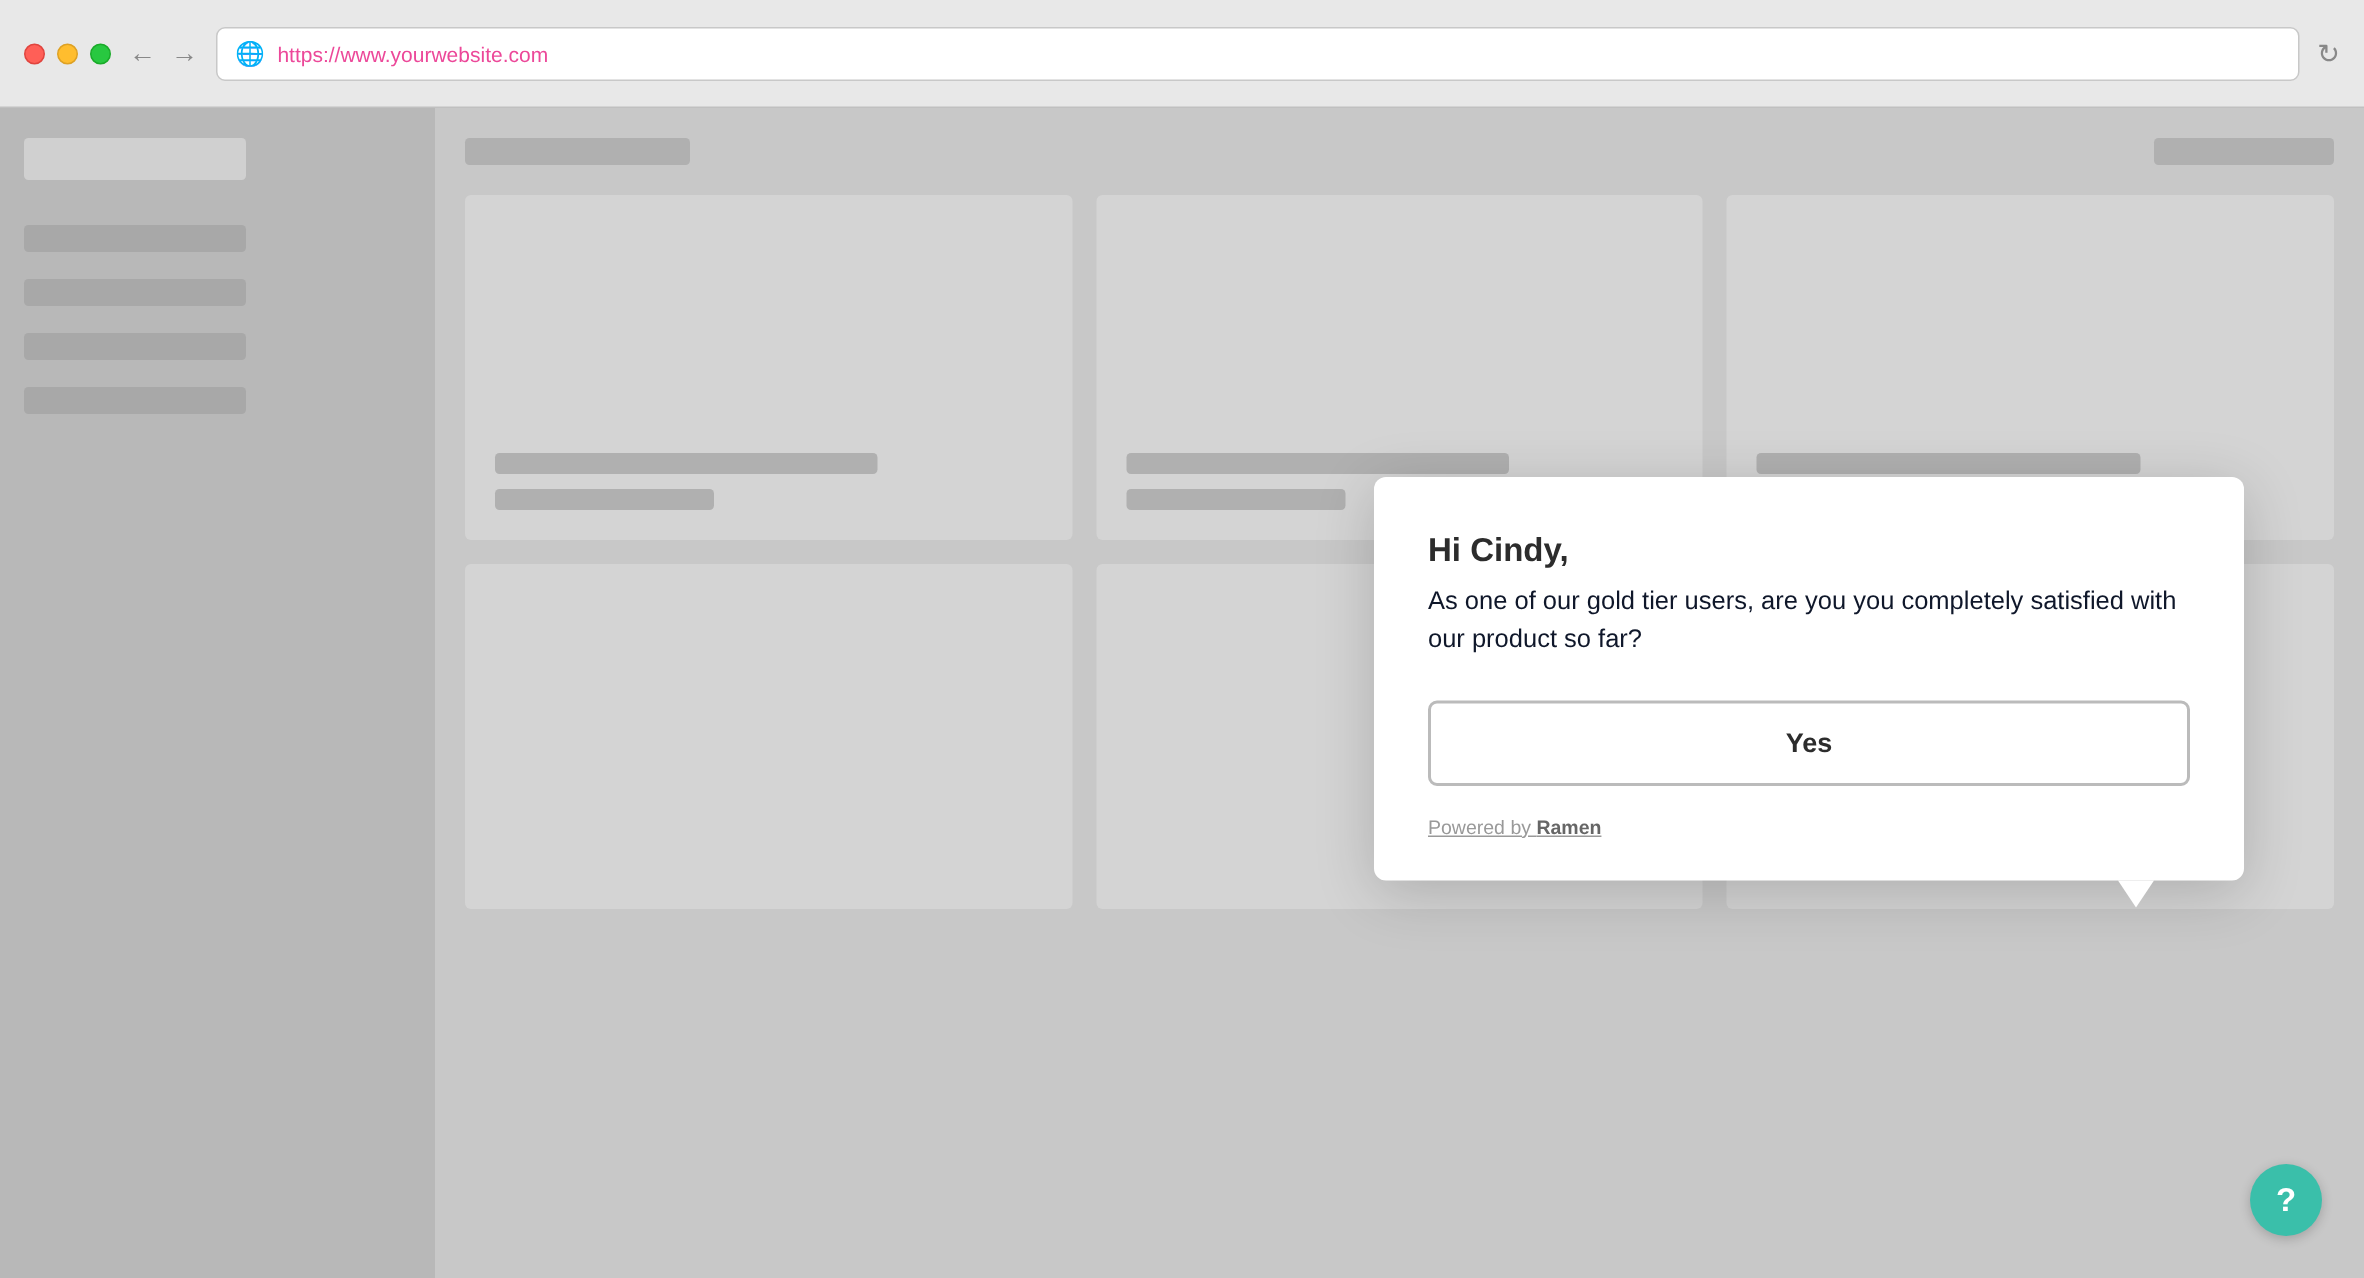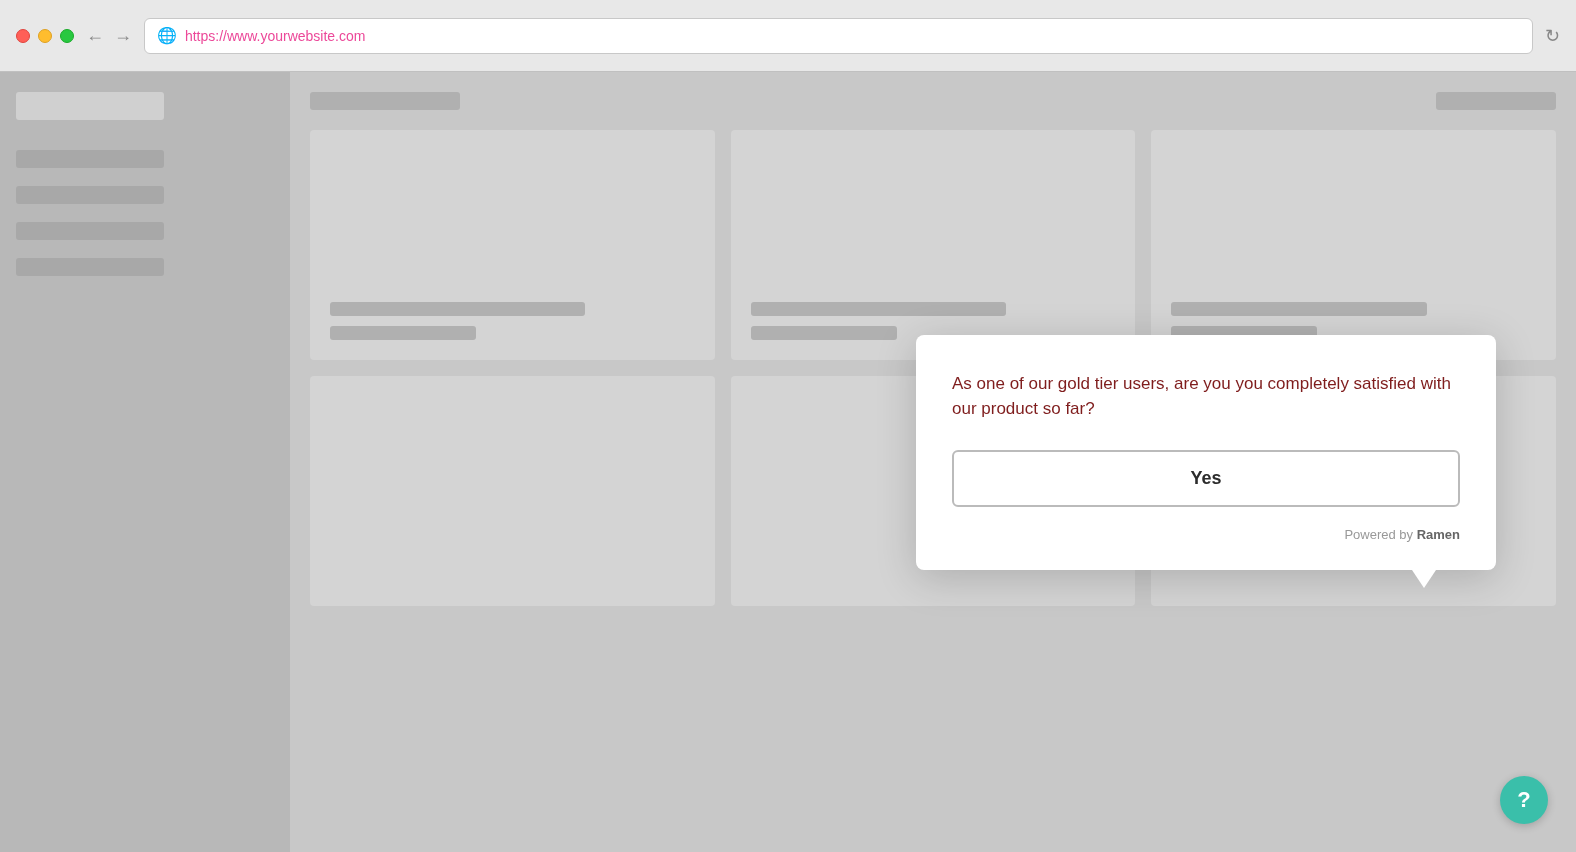--- a/index.html
+++ b/index.html
@@ -198,21 +198,21 @@
 
     .modal-greeting {
       font-size: 22px;
       font-weight: 600;
       color: #2c2c2c;
       margin-bottom: 8px;
     }
 
     .modal-question {
       font-size: 17px;
-      color: #7f1d1d;
+      color: #0f172a;
       line-height: 1.5;
       margin-bottom: 28px;
     }
 
     .modal-btn {
       display: block;
       width: 100%;
       padding: 16px;
       border: 2px solid #bbb;
       border-radius: 6px;
@@ -224,24 +224,24 @@
       text-align: center;
       margin-bottom: 12px;
       transition: background 0.15s;
     }
 
     .modal-btn:last-of-type {
       margin-bottom: 0;
     }
 
     .powered-by {
-      text-align: right;
       margin-top: 20px;
       font-size: 13px;
       color: #999;
+      text-decoration: underline;
     }
 
     .powered-by strong {
       color: #666;
       font-weight: 700;
     }
 
     
     .help-btn {
       position: absolute;
@@ -338,20 +338,21 @@
 
     <div class="second-row cards-grid">
       <div class="card"></div>
       <div class="card"></div>
       <div class="card"></div>
     </div>
   </div>
 
   <div class="modal-overlay">
     <div class="modal">
+      <div class="modal-greeting">Hi Cindy,</div>
       <div class="modal-question">As one of our gold tier users, are you you completely satisfied with our product so far?</div>
       <button class="modal-btn">Yes</button>
       <div class="powered-by">
         <span>Powered by </span><strong>Ramen</strong>
       </div>
     </div>
   </div>
 
   <div class="help-btn">
     <span class="help-btn-q">?</span>

